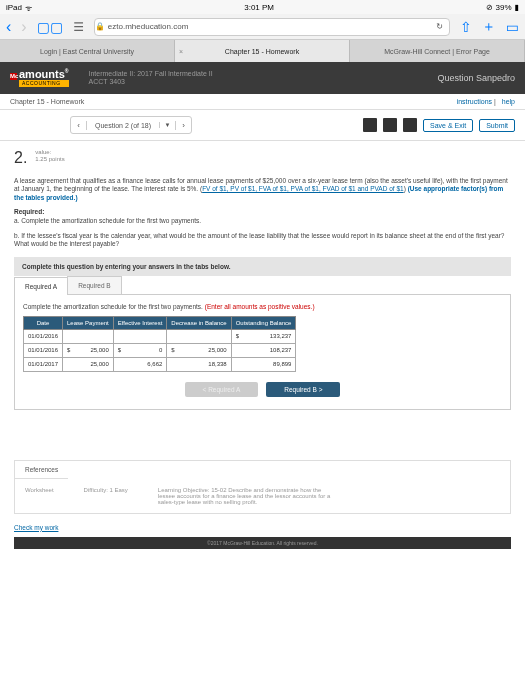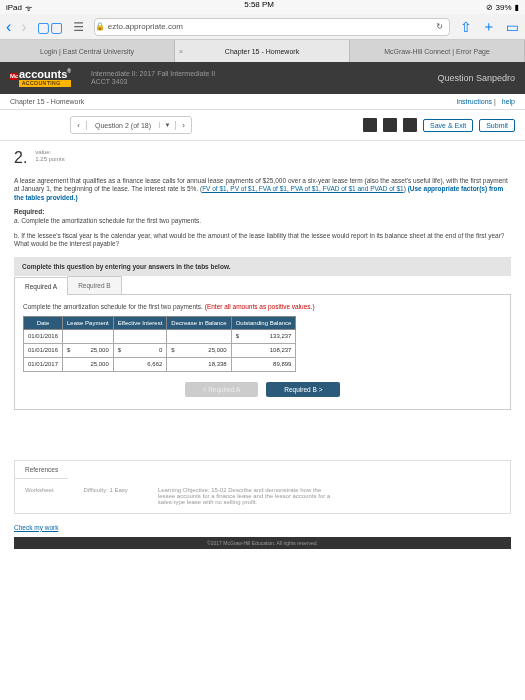--- a/index.html
+++ b/index.html
@@ -1,17 +1,17 @@
 <!DOCTYPE html>
 <html><head>
 <meta charset="utf-8">
 <style>
 * { margin:0; padding:0; box-sizing:border-box; font-family: -apple-system, Helvetica, Arial, sans-serif; }
 body { background:#fff; width:525px; height:700px; overflow:hidden; font-size:7px; color:#333; }
-.status-bar { height:14px; background:#f7f7f7; display:flex; justify-content:space-between; padding:0 6px; font-size:8px; color:#000; }
+.status-bar { height:14px; background:#f7f7f7; display:flex; justify-content:space-between; align-items:center; padding:0 6px; font-size:8px; color:#000; }
 .status-left, .status-right { display:flex; gap:3px; align-items:center; }
 .safari-top { height:26px; background:#f2f2f2; border-bottom:1px solid #ccc; display:flex; align-items:center; padding:0 6px; gap:10px; }
 .safari-top .chev { color:#007aff; font-size:16px; }
 .safari-top .book { color:#007aff; font-size:14px; }
 .safari-top .menu { color:#666; font-size:12px; }
 .url-bar { flex:1; background:#fff; border:1px solid #ccc; border-radius:4px; height:18px; display:flex; align-items:center; justify-content:center; font-size:8px; color:#555; }
 .safari-top .act { color:#007aff; font-size:14px; }
 .tabs-row { height:22px; background:#d4d4d4; display:flex; align-items:center; font-size:7px; }
 .tab { flex:1; height:100%; display:flex; align-items:center; justify-content:center; padding:0 4px; color:#555; border-right:1px solid #bbb; position:relative; }
 .tab.active { background:#e8e8e8; color:#222; }
@@ -68,36 +68,36 @@
 .footer { background:#333; color:#999; text-align:center; font-size:5px; padding:3px; margin-top:6px; }
 </style>
 </head>
 <body>
 
 <div class="status-bar">
   <div class="status-left">
     <span>iPad</span>
     <span>ᯤ</span>
   </div>
-  <span>5:58 PM</span>
+  <span>3:01 PM</span>
   <div class="status-right">
     <span>⊘</span>
     <span>39%</span>
     <span>▮</span>
   </div>
 </div>
 
 <div class="safari-top">
   <span class="chev">‹</span>
   <span class="chev" style="color:#ccc">›</span>
   <span class="book">▢▢</span>
   <span class="menu">☰</span>
   <div class="url-bar">
     <span style="margin-right:3px;">🔒</span>
-    <span>ezto.appropriate.com</span>
+    <span>ezto.mheducation.com</span>
     <span style="margin-left:auto; padding-right:6px;">↻</span>
   </div>
   <span class="act">⇧</span>
   <span class="act">＋</span>
   <span class="act">▭</span>
 </div>
 
 <div class="tabs-row">
   <div class="tab">
       <span>Login | East Central University</span>
@@ -106,21 +106,21 @@
       <span class="x">×</span>
       <span>Chapter 15 - Homework</span>
     </div>
   <div class="tab">
       <span>McGraw-Hill Connect | Error Page</span>
     </div>
 </div>
 
 <div class="connect-bar">
   <div class="connect-logo">
-    <span class="c1"><span class="sq">Mc</span><span>accounts</span><sup style="font-size:5px">®</sup></span>
+    <span class="c1"><span class="sq">Mc</span><span>amounts</span><sup style="font-size:5px">®</sup></span>
     <span class="c2">ACCOUNTING</span>
   </div>
   <div class="course-info">
     <div>Intermediate II: 2017 Fall Intermediate II</div>
     <div>ACCT 3403</div>
   </div>
   <div class="student">Question Sanpedro</div>
 </div>
 
 <div class="crumb">

